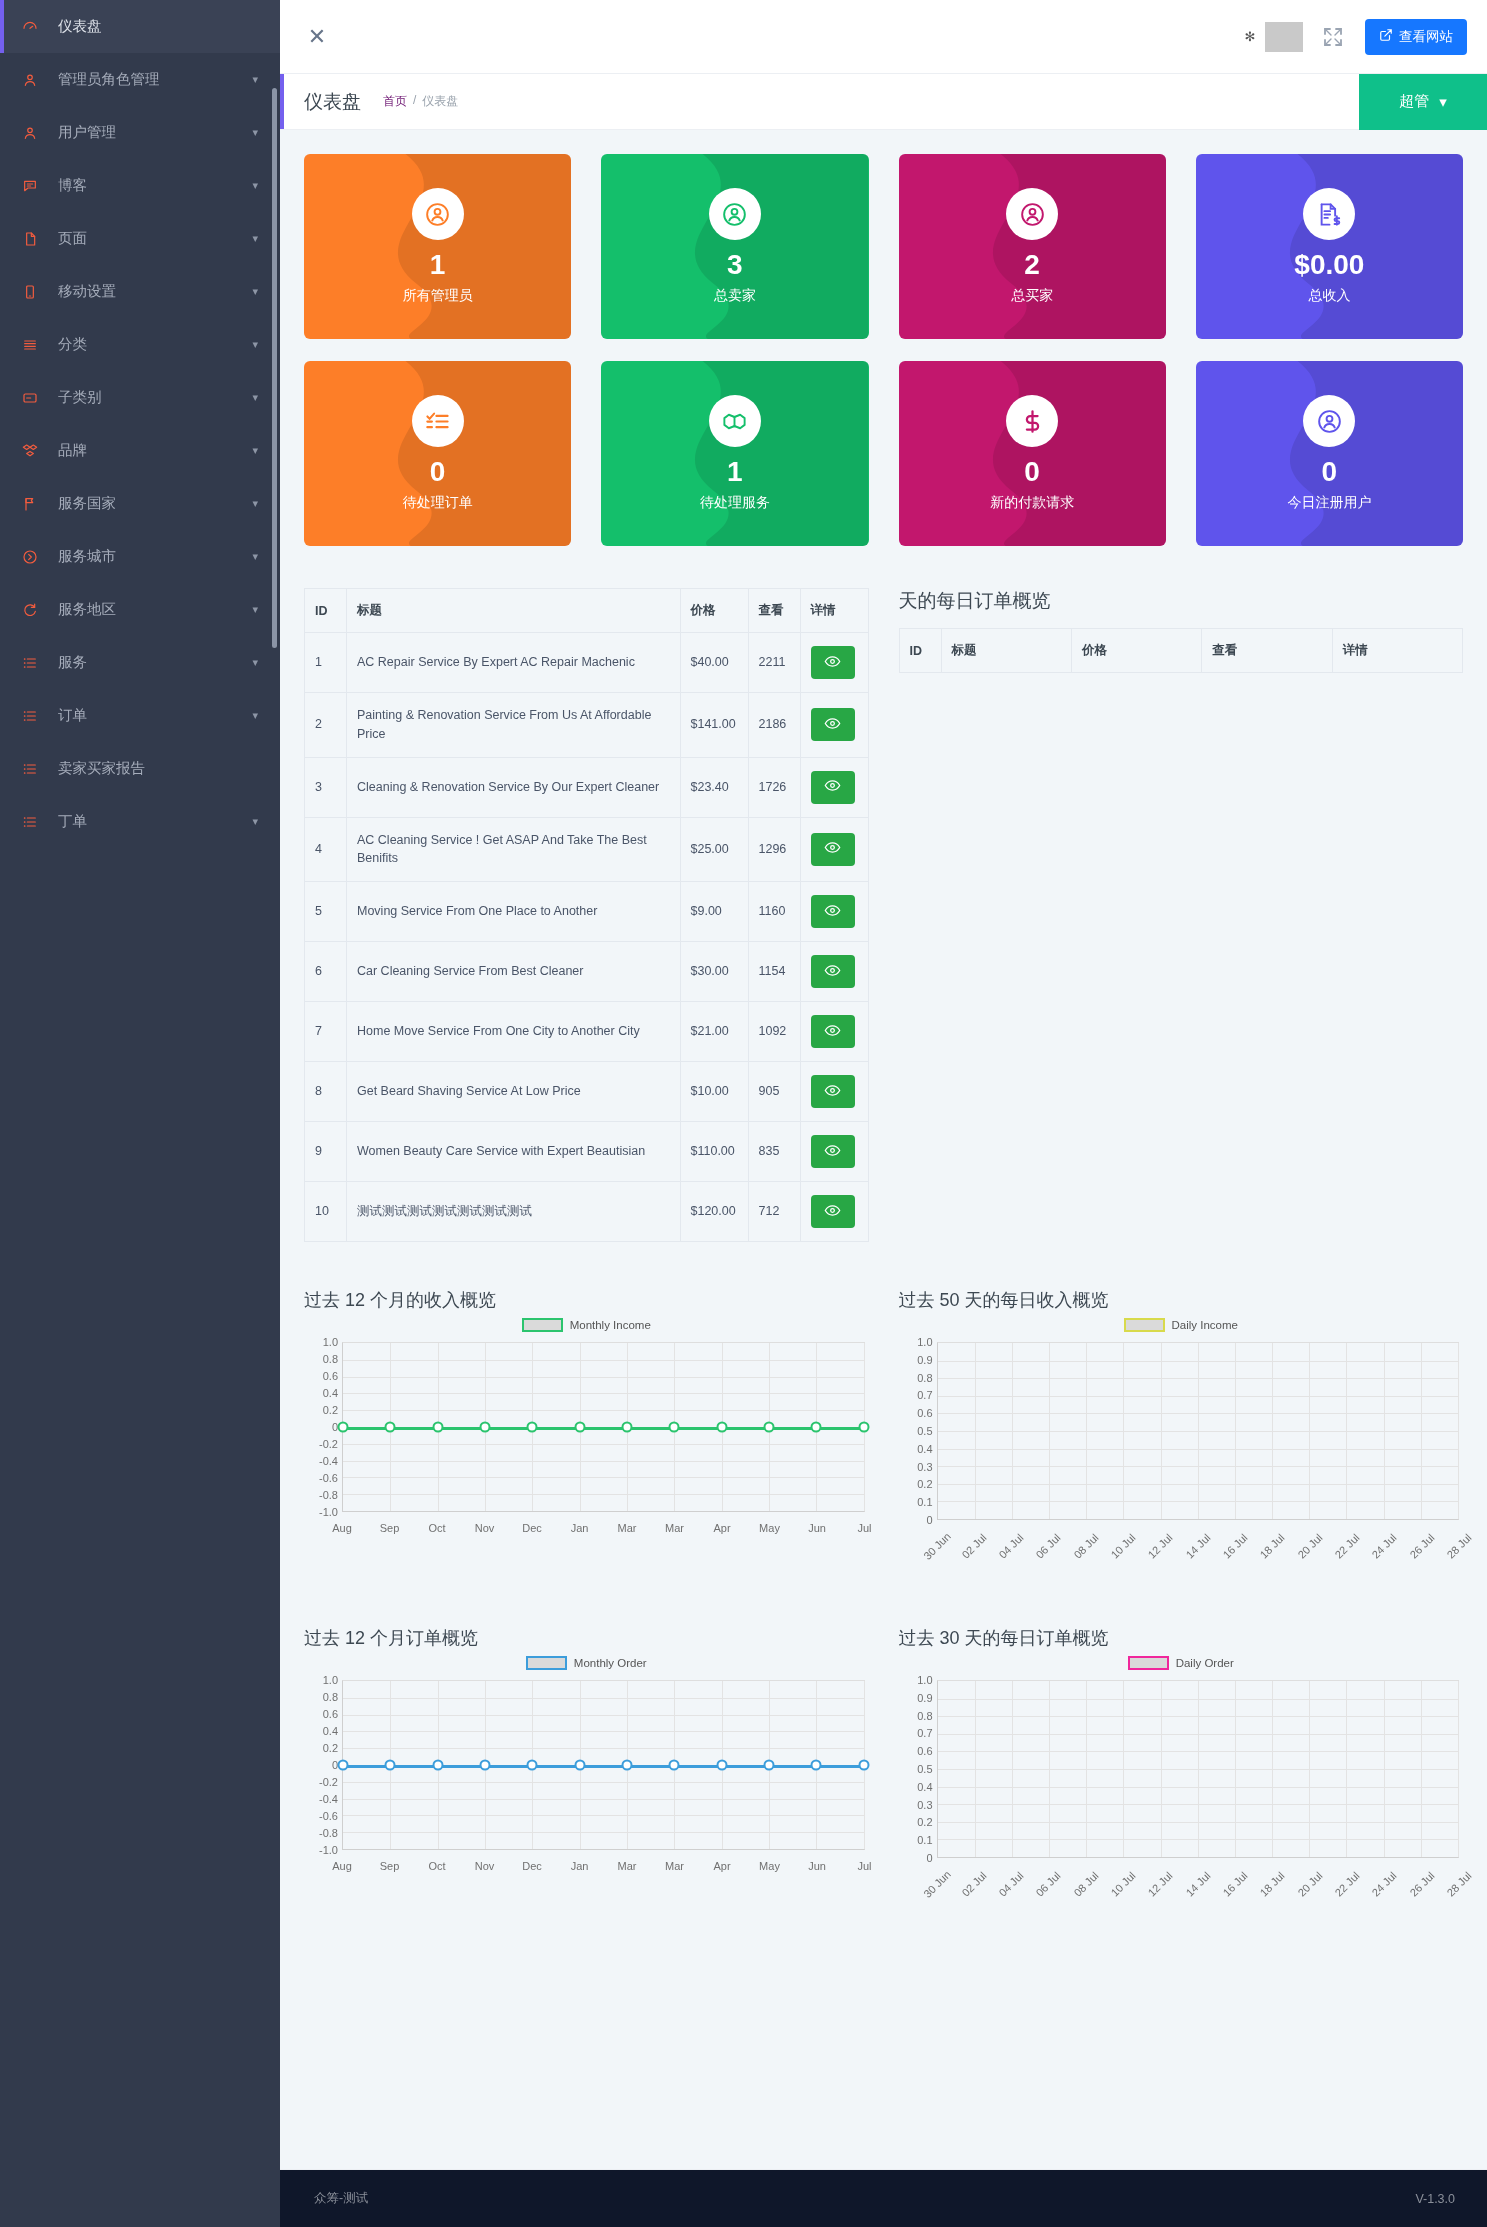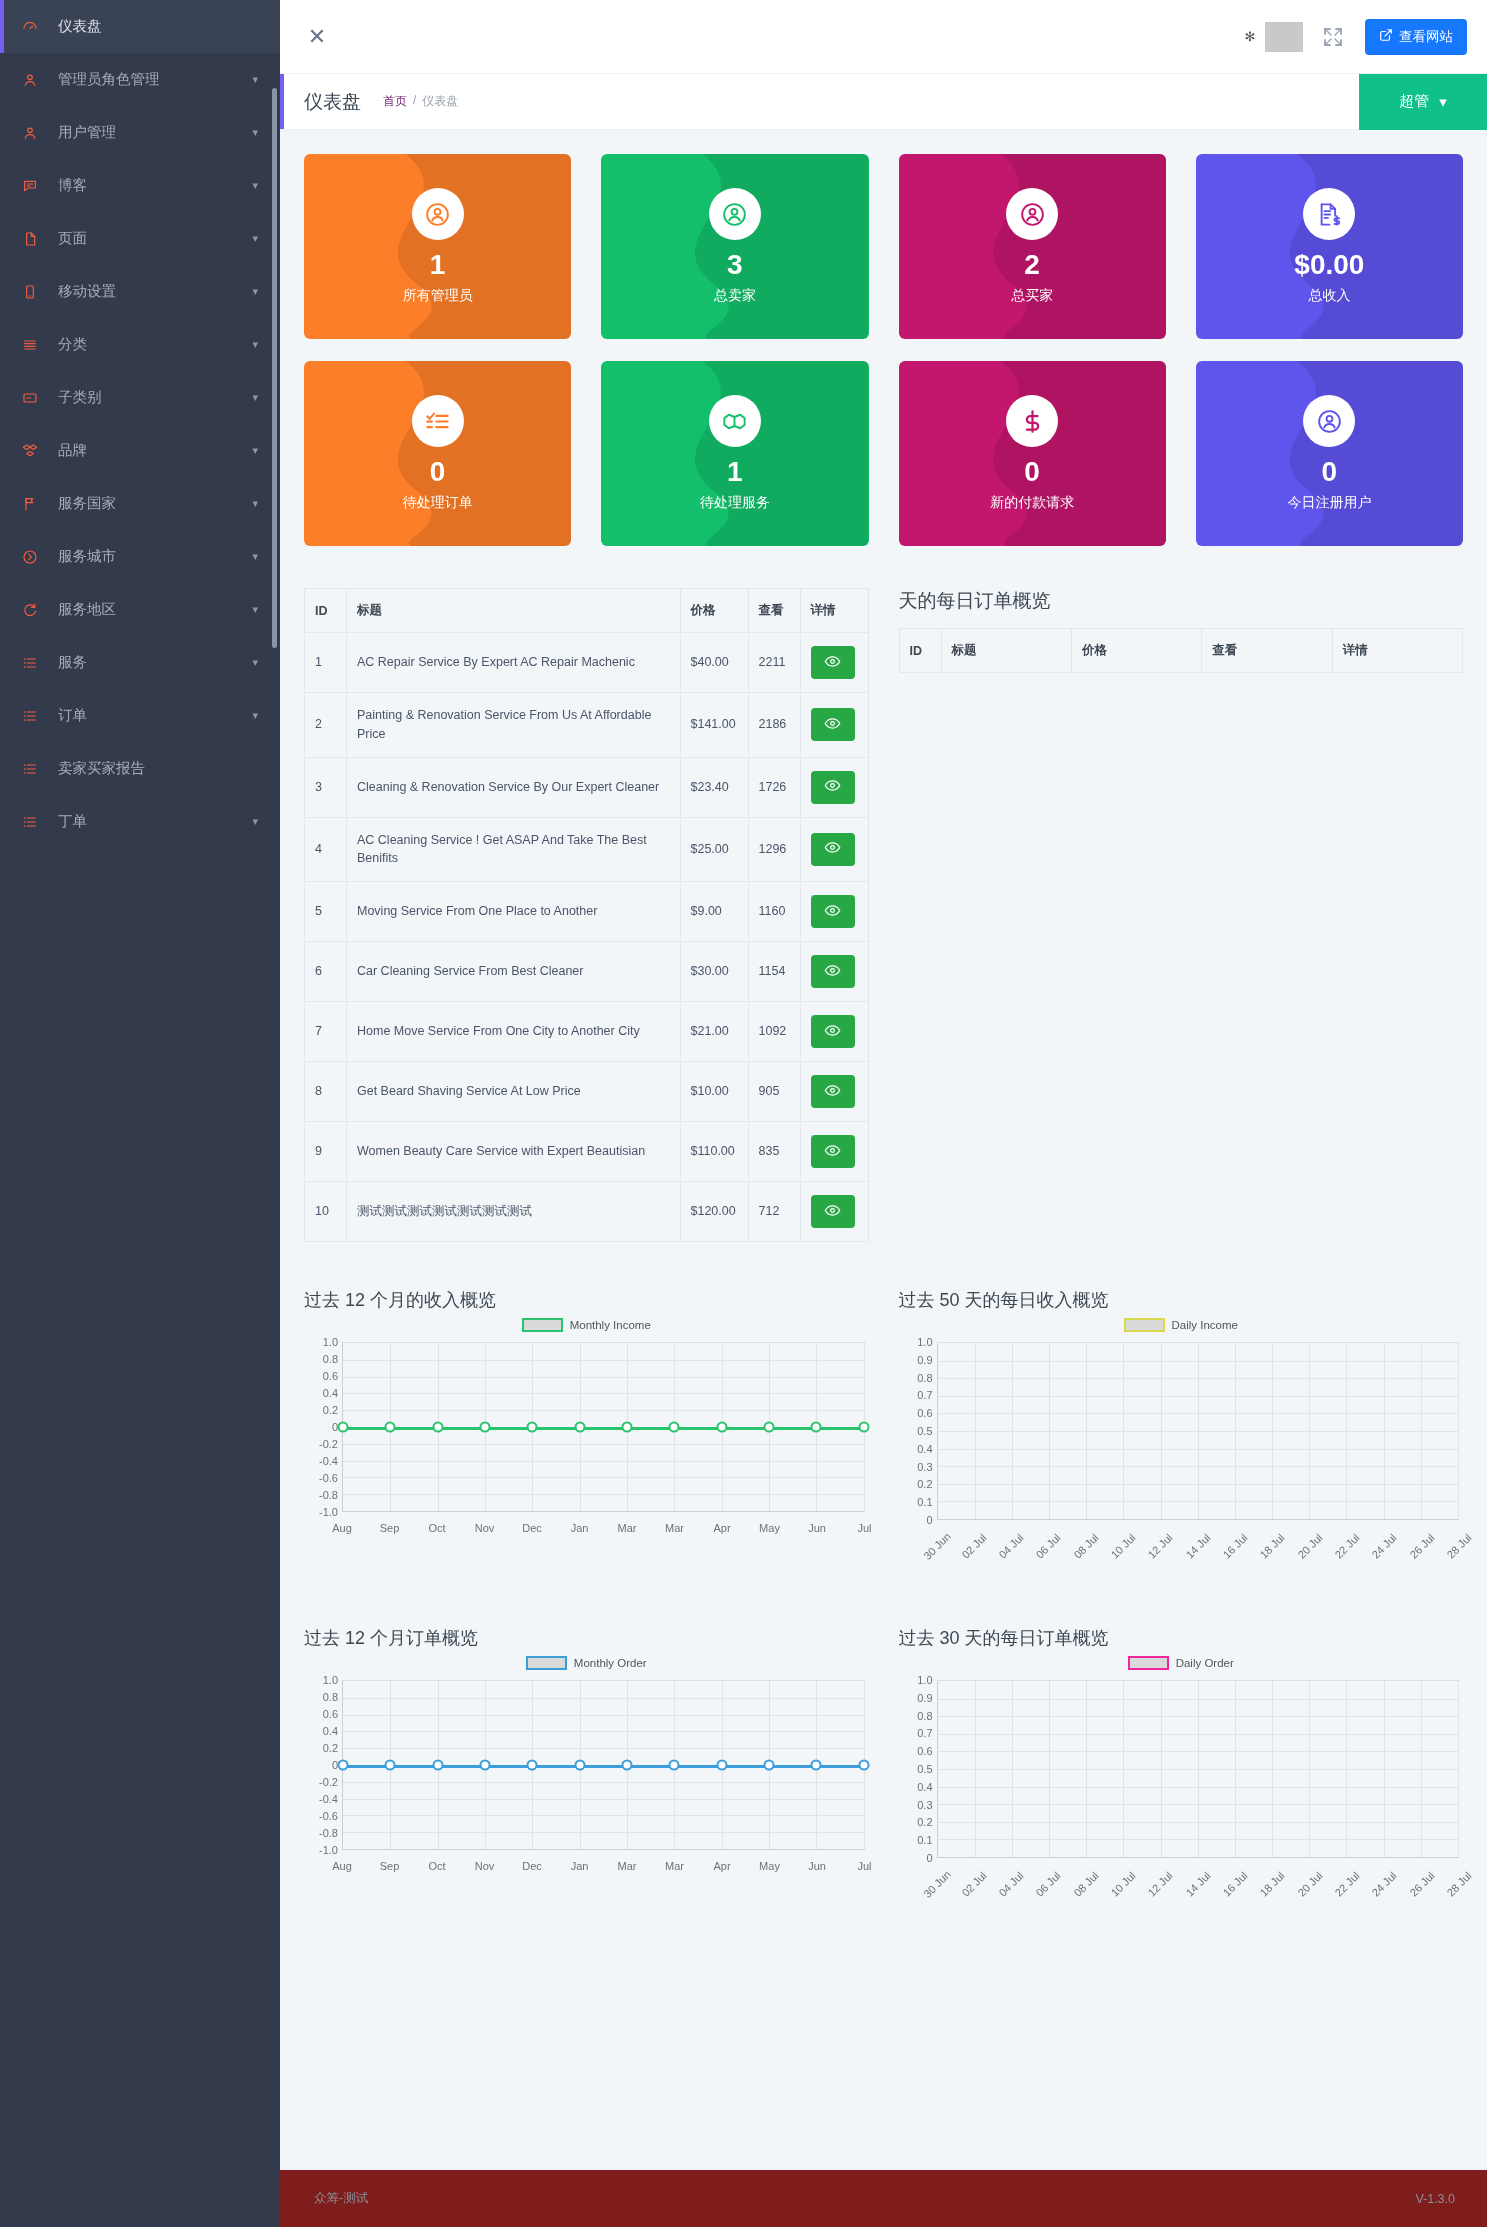--- a/index.html
+++ b/index.html
@@ -222,21 +222,21 @@
   .xaxis span { position: absolute; transform: translateX(-50%); top: 4px; white-space: nowrap; }
   .xaxis.rot { height: 54px; }
   .xaxis.rot span {
     transform: translateX(-50%) rotate(-45deg);
     transform-origin: center center;
     top: 14px;
   }
 
   
   .footer {
-    height: 58px; background: #7f1d1d; border-top: 1px solid #eceff3;
+    height: 58px; background: #0f172a; border-top: 1px solid #eceff3;
     display: flex; align-items: center; justify-content: space-between;
     padding: 0 32px 0 34px;
     font-size: 12.5px; color: #8a8f99;
     margin-top: 26px;
   }
 </style>
 </head>
 <body>
 
 <div class="app">

